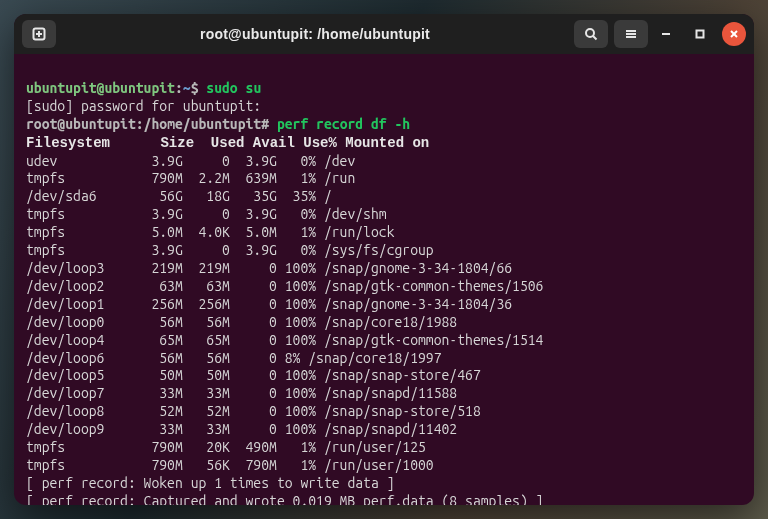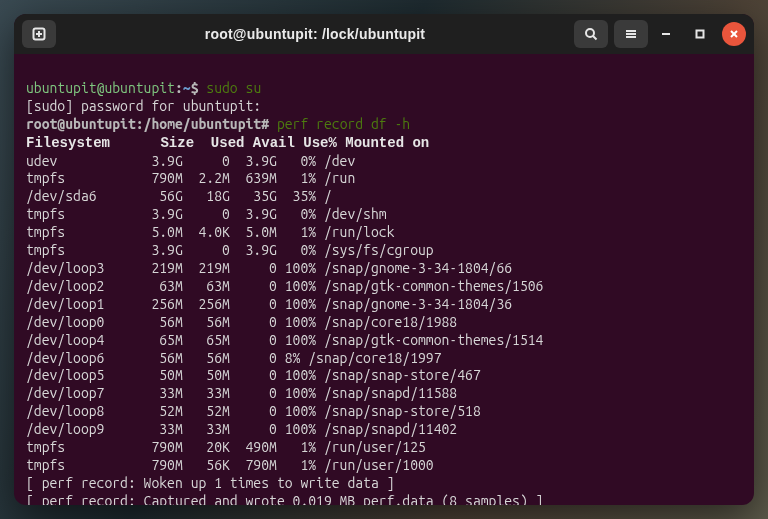--- a/index.html
+++ b/index.html
@@ -50,40 +50,40 @@
     .terminal {
       flex:1;
       padding:8px 12px 12px;
       font-family: "Ubuntu Mono","DejaVu Sans Mono",monospace;
       font-size:14px;
       line-height:1.28;
       color:#d7d7d7;
       white-space:pre;
       overflow:hidden;
     }
-    .user   { color:#7fc77f; font-weight:normal; }
+    .user   { color:#7fc77f; font-weight:bold; }
     .path   { color:#6a9acb; font-weight:bold; }
     .root   { color:#b8b8b8; font-weight:bold; }
-    .cmd    { color:#4d7c0f; font-weight:normal;}
+    .cmd    { color:#22c55e; font-weight:bold;}
     .hdr    { color:#e6e6e6; font-weight:bold;font-family:Liberation Mono, monospace;}
   </style>
 </head>
 <body>
 
 <div class="window">
 
   <div class="titlebar">
     <div class="tb-btn">
       <svg width="14" height="14" viewBox="0 0 14 14">
         <rect x="1.5" y="1.5" width="11" height="11" rx="2"></rect>
         <line x1="7" y1="4" x2="7" y2="10"></line>
         <line x1="4" y1="7" x2="10" y2="7"></line>
       </svg>
     </div>
-    <div class="title">root@ubuntupit: /lock/ubuntupit</div>
+    <div class="title">root@ubuntupit: /home/ubuntupit</div>
     <div class="tb-btn">
       <svg width="14" height="14" viewBox="0 0 14 14">
         <circle cx="6" cy="6" r="4"></circle>
           <line x1="9" y1="9" x2="12.5" y2="12.5"></line>
       </svg>
     </div>
     <div class="tb-btn">
       <svg width="14" height="14" viewBox="0 0 14 14">
         <line x1="2" y1="4" x2="12" y2="4"></line>
           <line x1="2" y1="7" x2="12" y2="7"></line>

